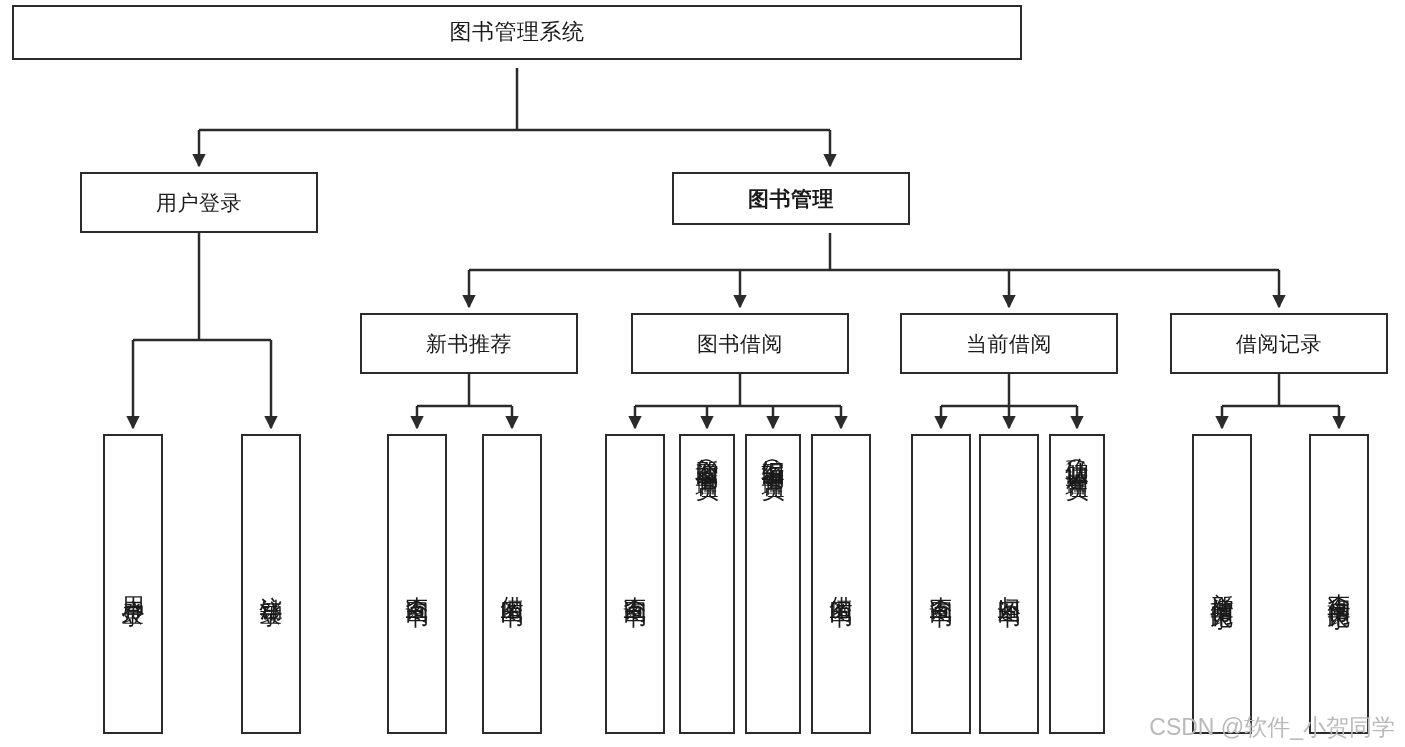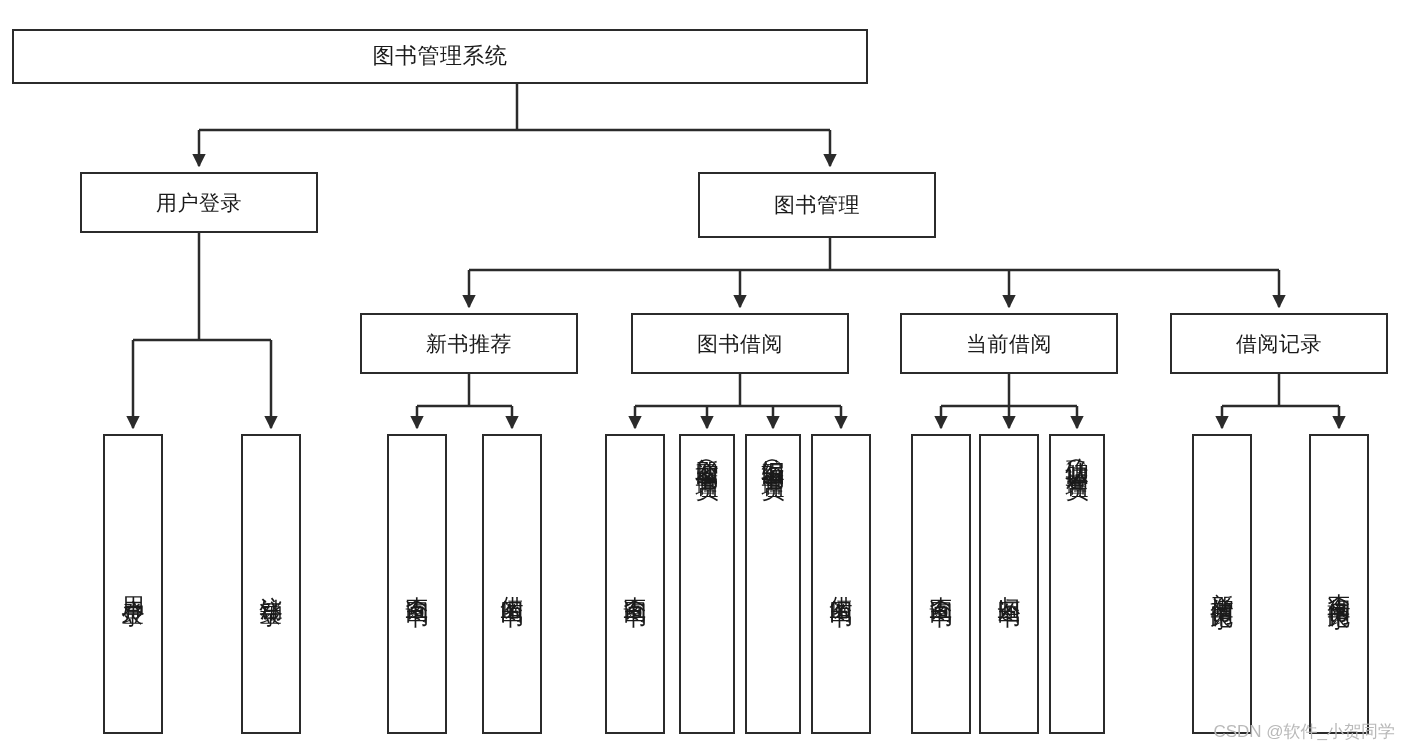--- a/index.html
+++ b/index.html
@@ -65,21 +65,21 @@
   }
   
   .node.vert.tall-text {
     align-items: flex-start;
     padding-top: 4px;
   }
   #watermark {
     position: absolute;
     right: 10px;
     bottom: 4px;
-    font-size: 17px;
+    font-size: 23px;
     color: #b9b9b9;
     white-space: nowrap;
     user-select: none;
   }
 </style>
 </head>
 <body>
 
 <div id="diagram-root">
 
@@ -126,28 +126,28 @@
       <path d="M 1009 406 L 1009 428" marker-end="url(#arrow)"></path>
       <path d="M 1077 406 L 1077 428" marker-end="url(#arrow)"></path>
 
       <path d="M 1279 374 L 1279 406"></path>
       <path d="M 1222 406 L 1339 406"></path>
       <path d="M 1222 406 L 1222 428" marker-end="url(#arrow)"></path>
       <path d="M 1339 406 L 1339 428" marker-end="url(#arrow)"></path>
     </g>
   </svg>
 
-  <div class="node horiz root" style="left:12px; top:29px; width:856px; height:55px;">
+  <div class="node horiz root" style="left:12px; top:5px; width:1010px; height:55px;">
     <span class="node-label">图书管理系统</span>
   </div>
 
   <div class="node horiz" style="left:80px; top:172px; width:238px; height:61px;">
     <span class="node-label">用户登录</span>
   </div>
-  <div class="node horiz" style="left:698px; top:172px; width:238px; height:66px;">
+  <div class="node horiz" style="left:672px; top:172px; width:238px; height:53px;font-weight:bold;">
     <span class="node-label">图书管理</span>
   </div>
 
   <div class="node horiz" style="left:631px; top:313px; width:218px; height:61px;">
     <span class="node-label">图书借阅</span>
   </div>
   <div class="node horiz" style="left:360px; top:313px; width:218px; height:61px;">
     <span class="node-label">新书推荐</span>
   </div>
   <div class="node horiz" style="left:900px; top:313px; width:218px; height:61px;">

